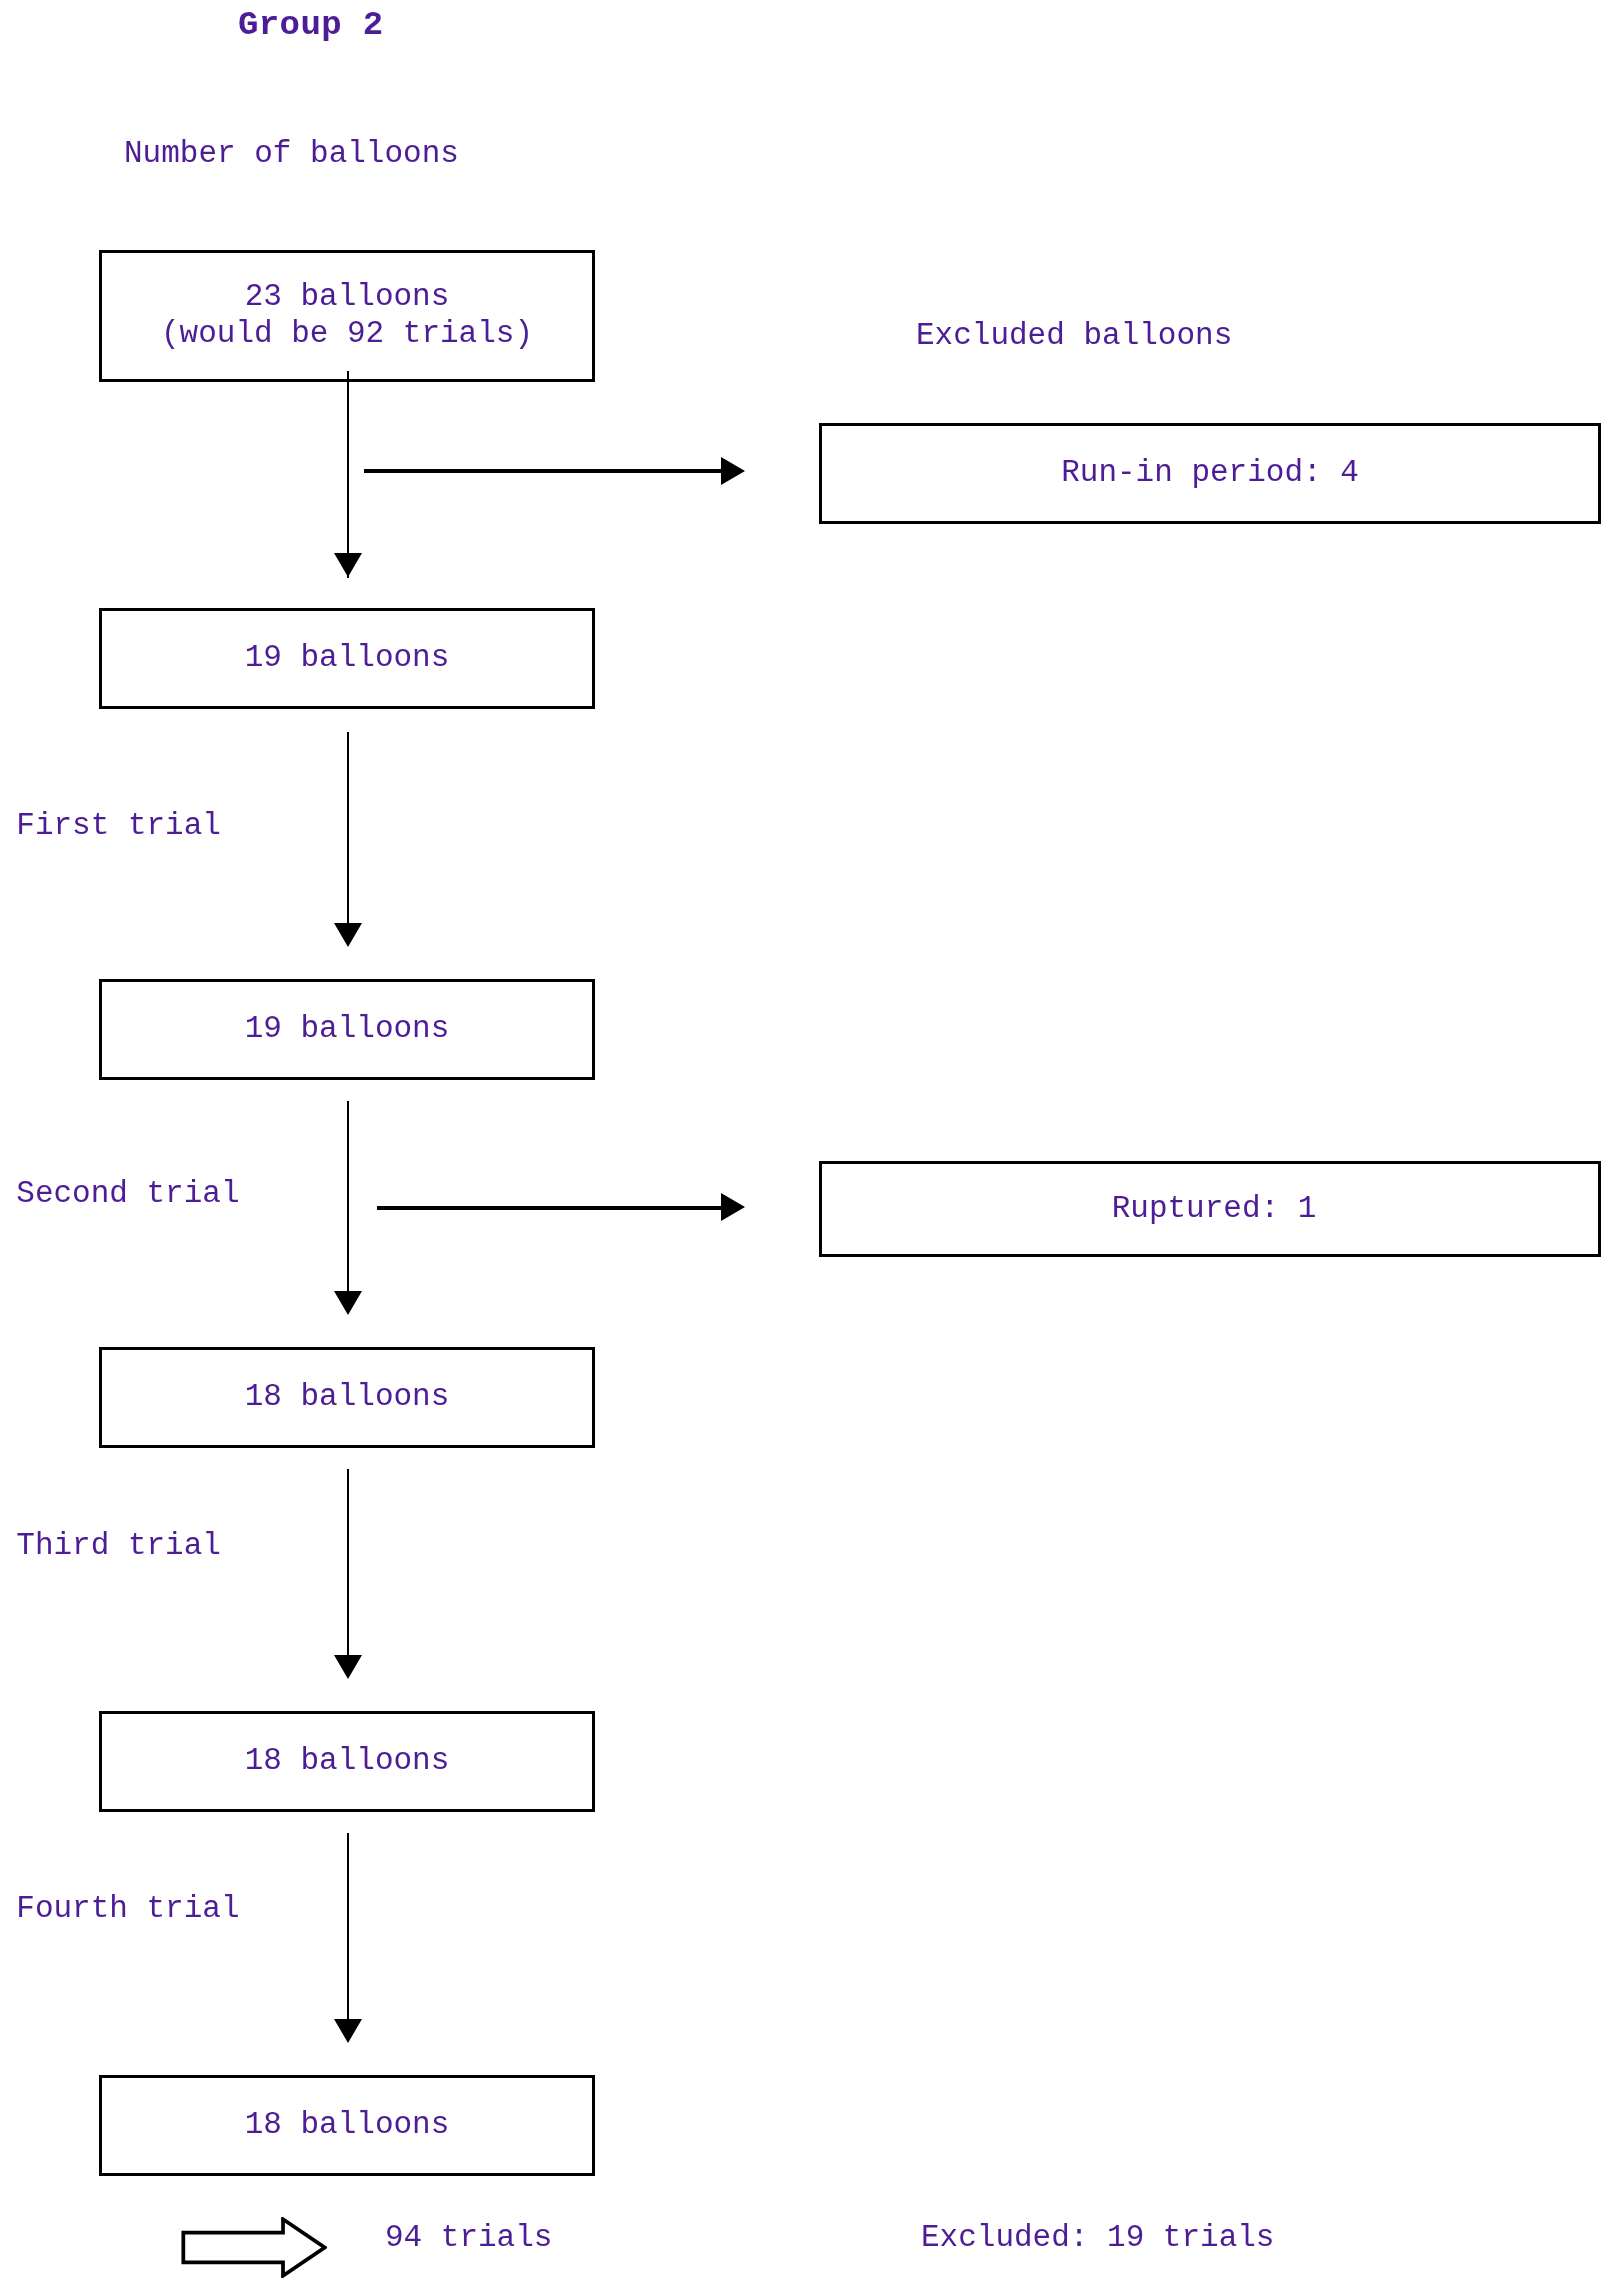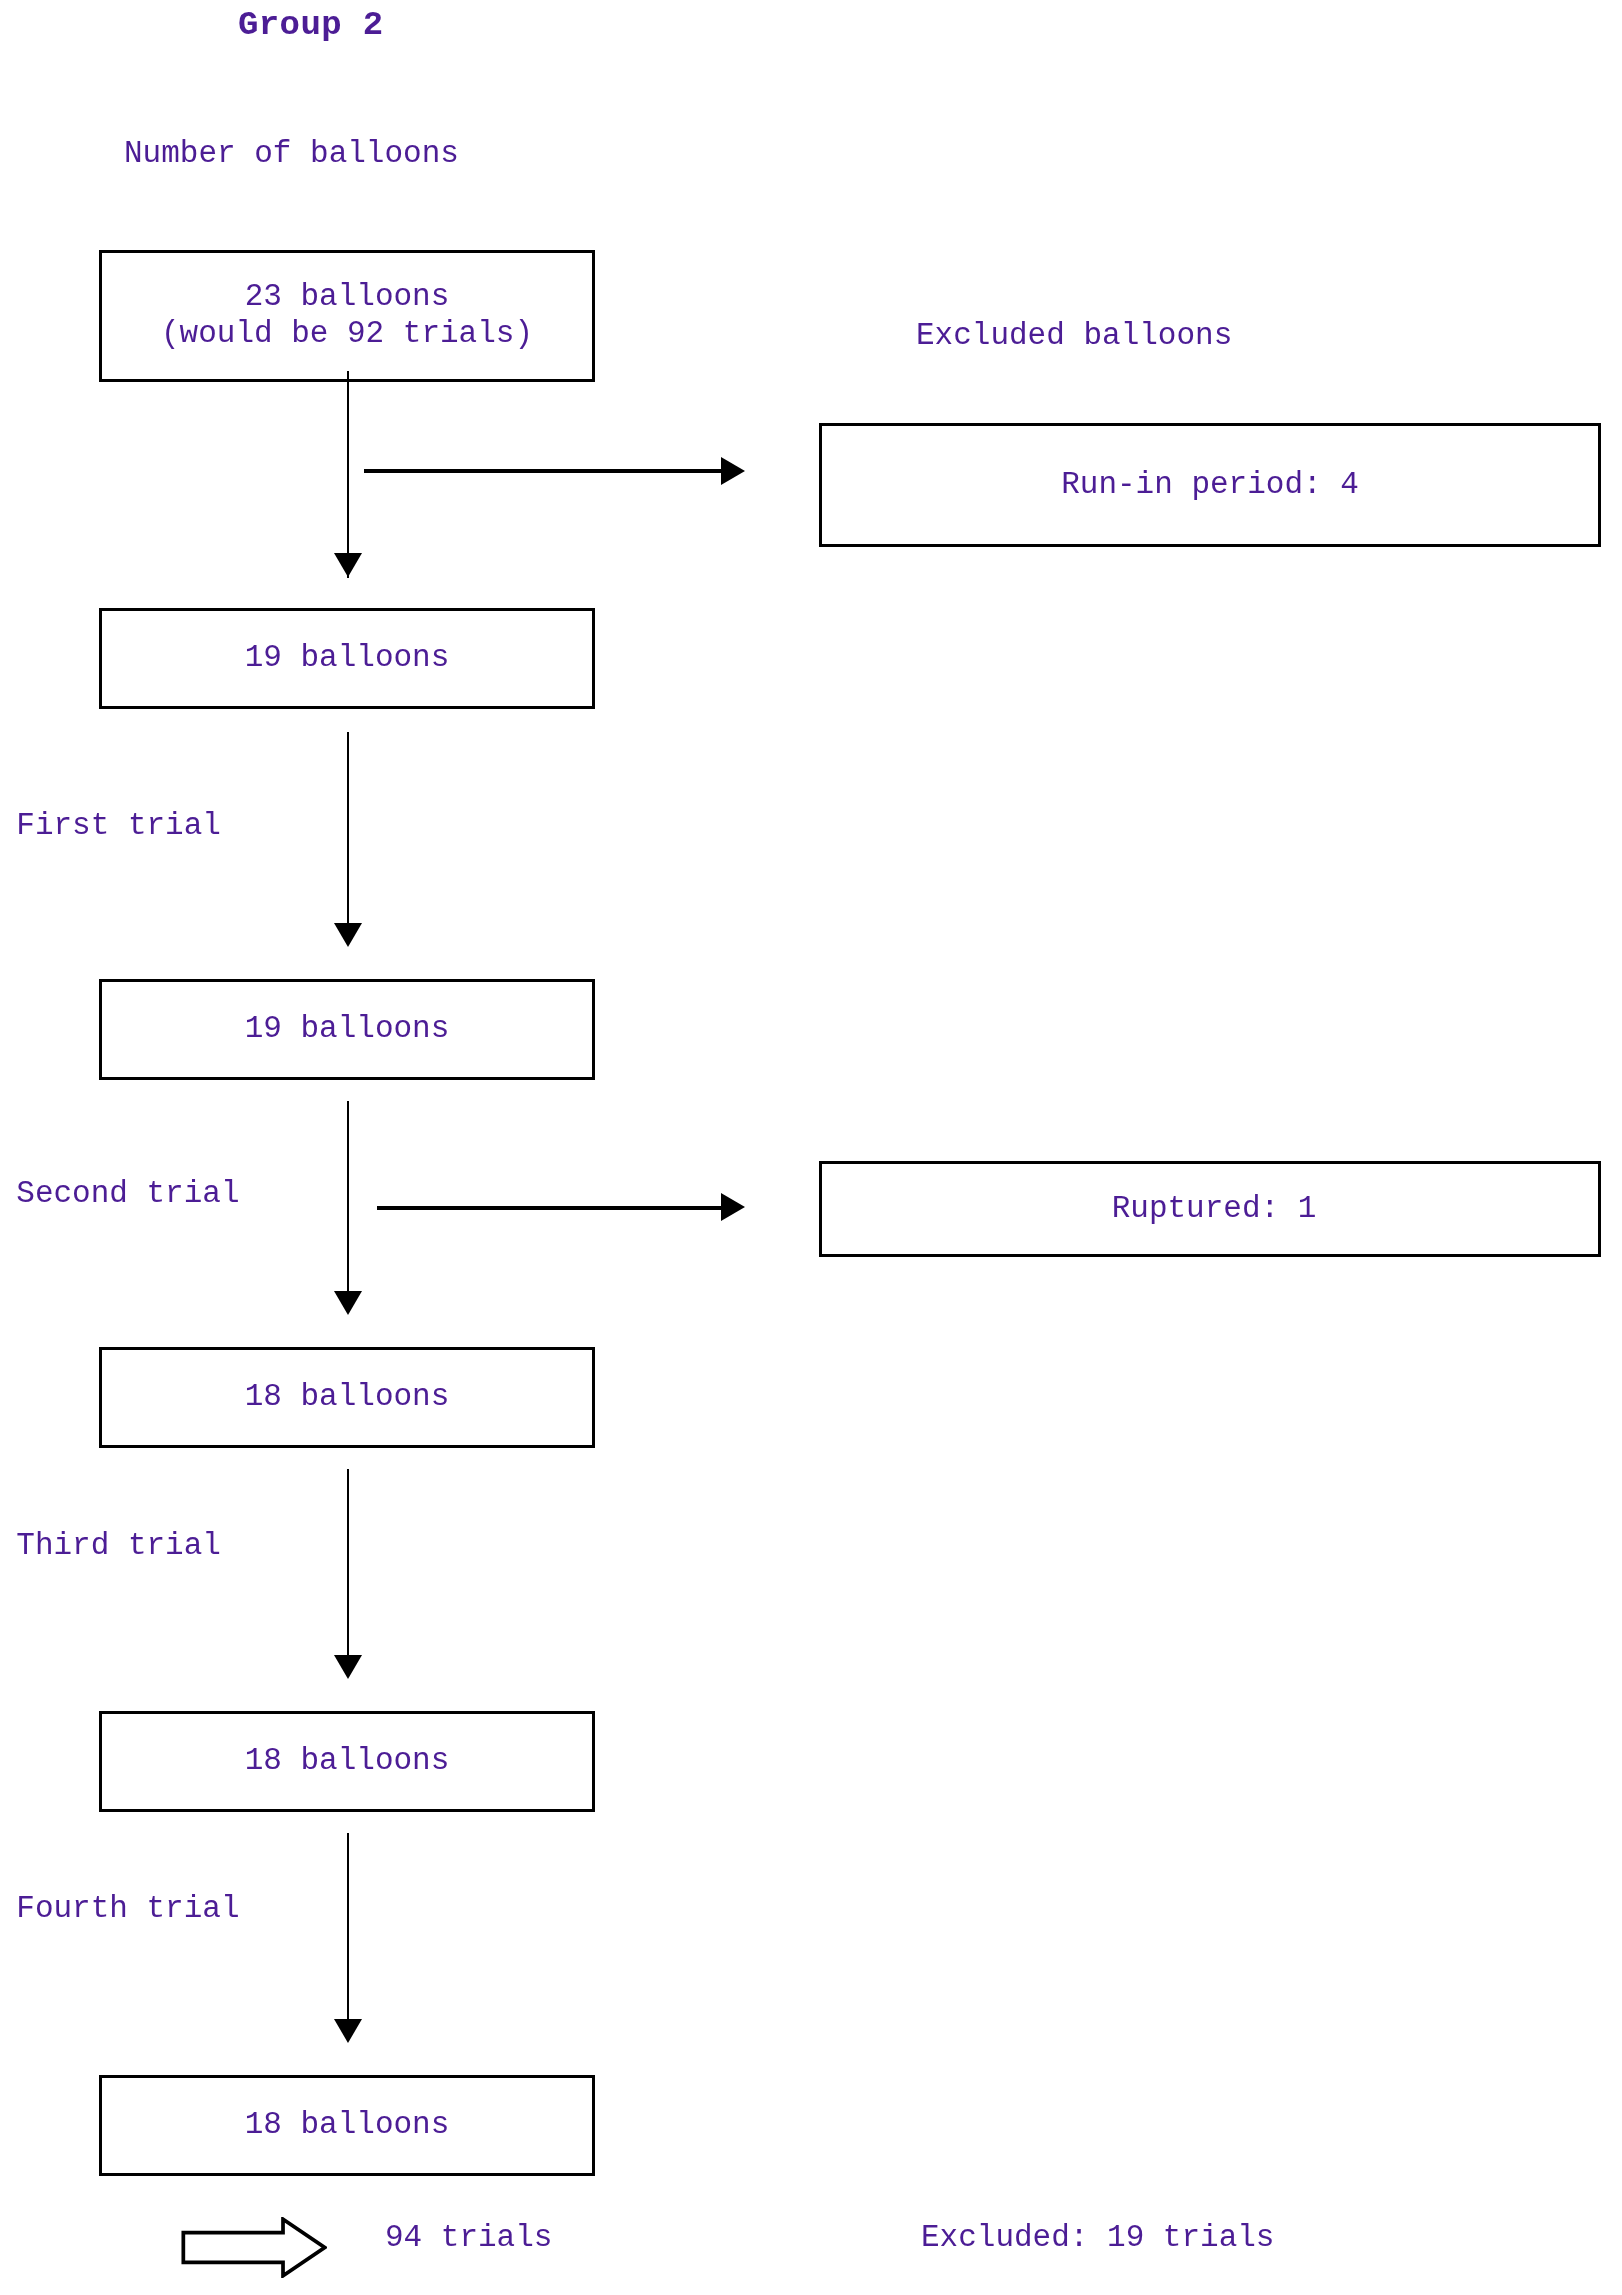--- a/index.html
+++ b/index.html
@@ -97,21 +97,21 @@
     <div class="line">23 balloons</div>
     <div class="line">(would be 92 trials)</div>
   </div>
 
   <div class="vline" style="left:347px; top:371px; height:207px;"></div>
   <div class="varrow" style="left:334px; top:553px;"></div>
 
   <div class="hline" style="left:364px; top:469px; width:375px;"></div>
   <div class="harrow" style="left:721px; top:457px;"></div>
 
-  <div class="box" style="left:819px; top:423px; width:782px; height:124px;">
+  <div class="box" style="left:819px; top:423px; width:782px; height:101px;">
     <div class="line">Run-in period: 4</div>
   </div>
 
   <div class="box" style="left:99px; top:608px; width:496px; height:101px;">
     <div class="line">19 balloons</div>
   </div>
 
   <div class="label" style="left:16.3px; top:808px;">First trial</div>
 
   <div class="vline" style="left:347px; top:732px; height:208px;"></div>

